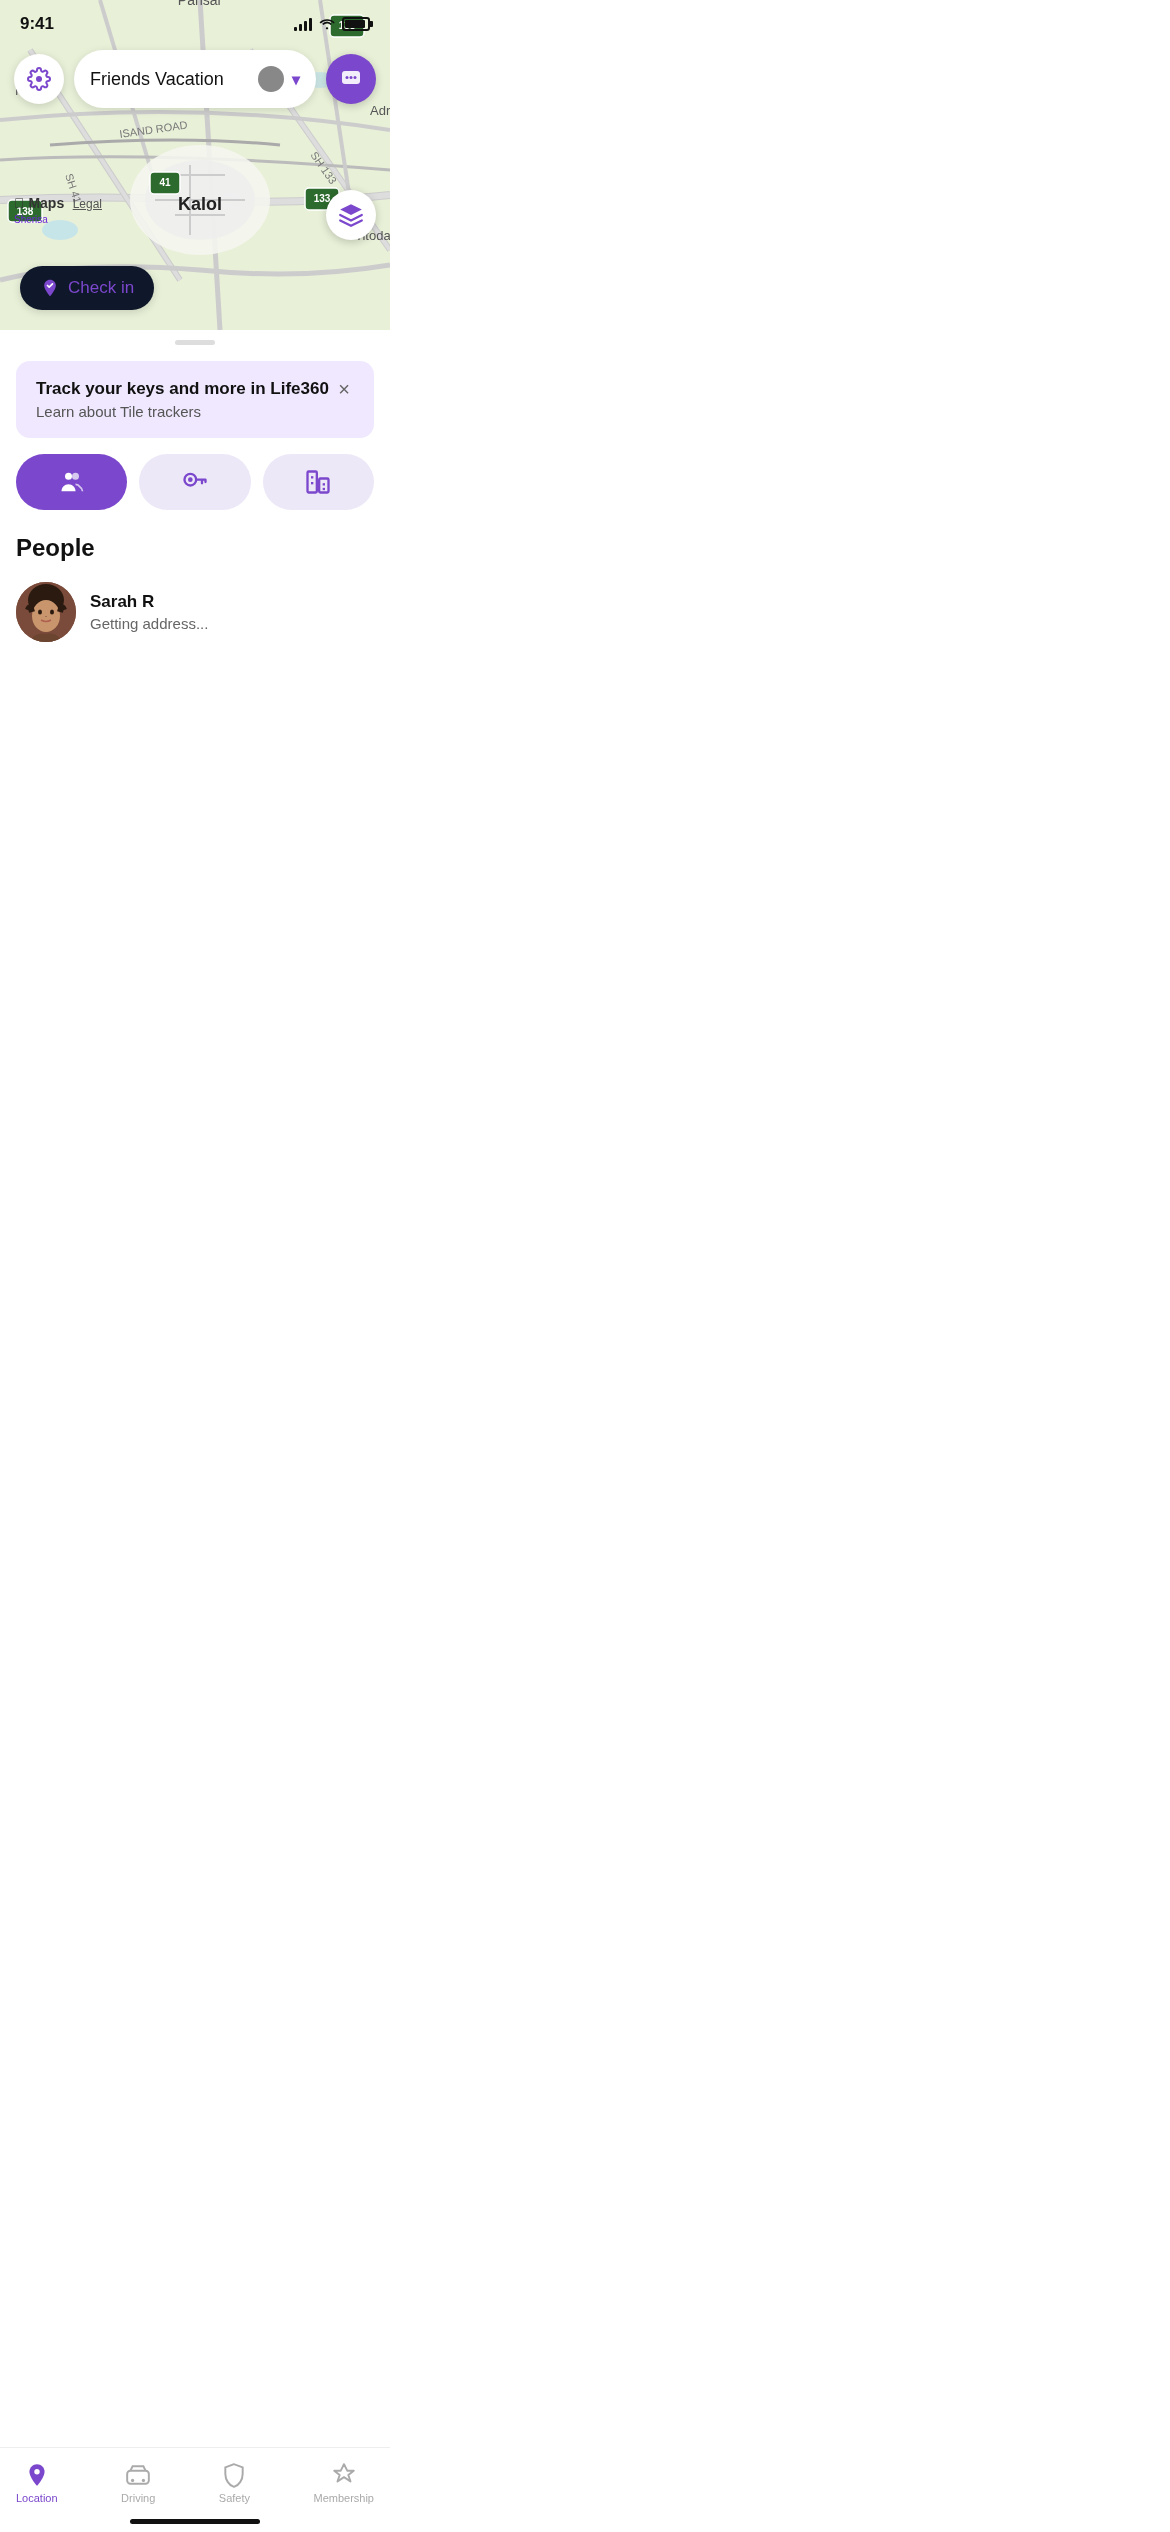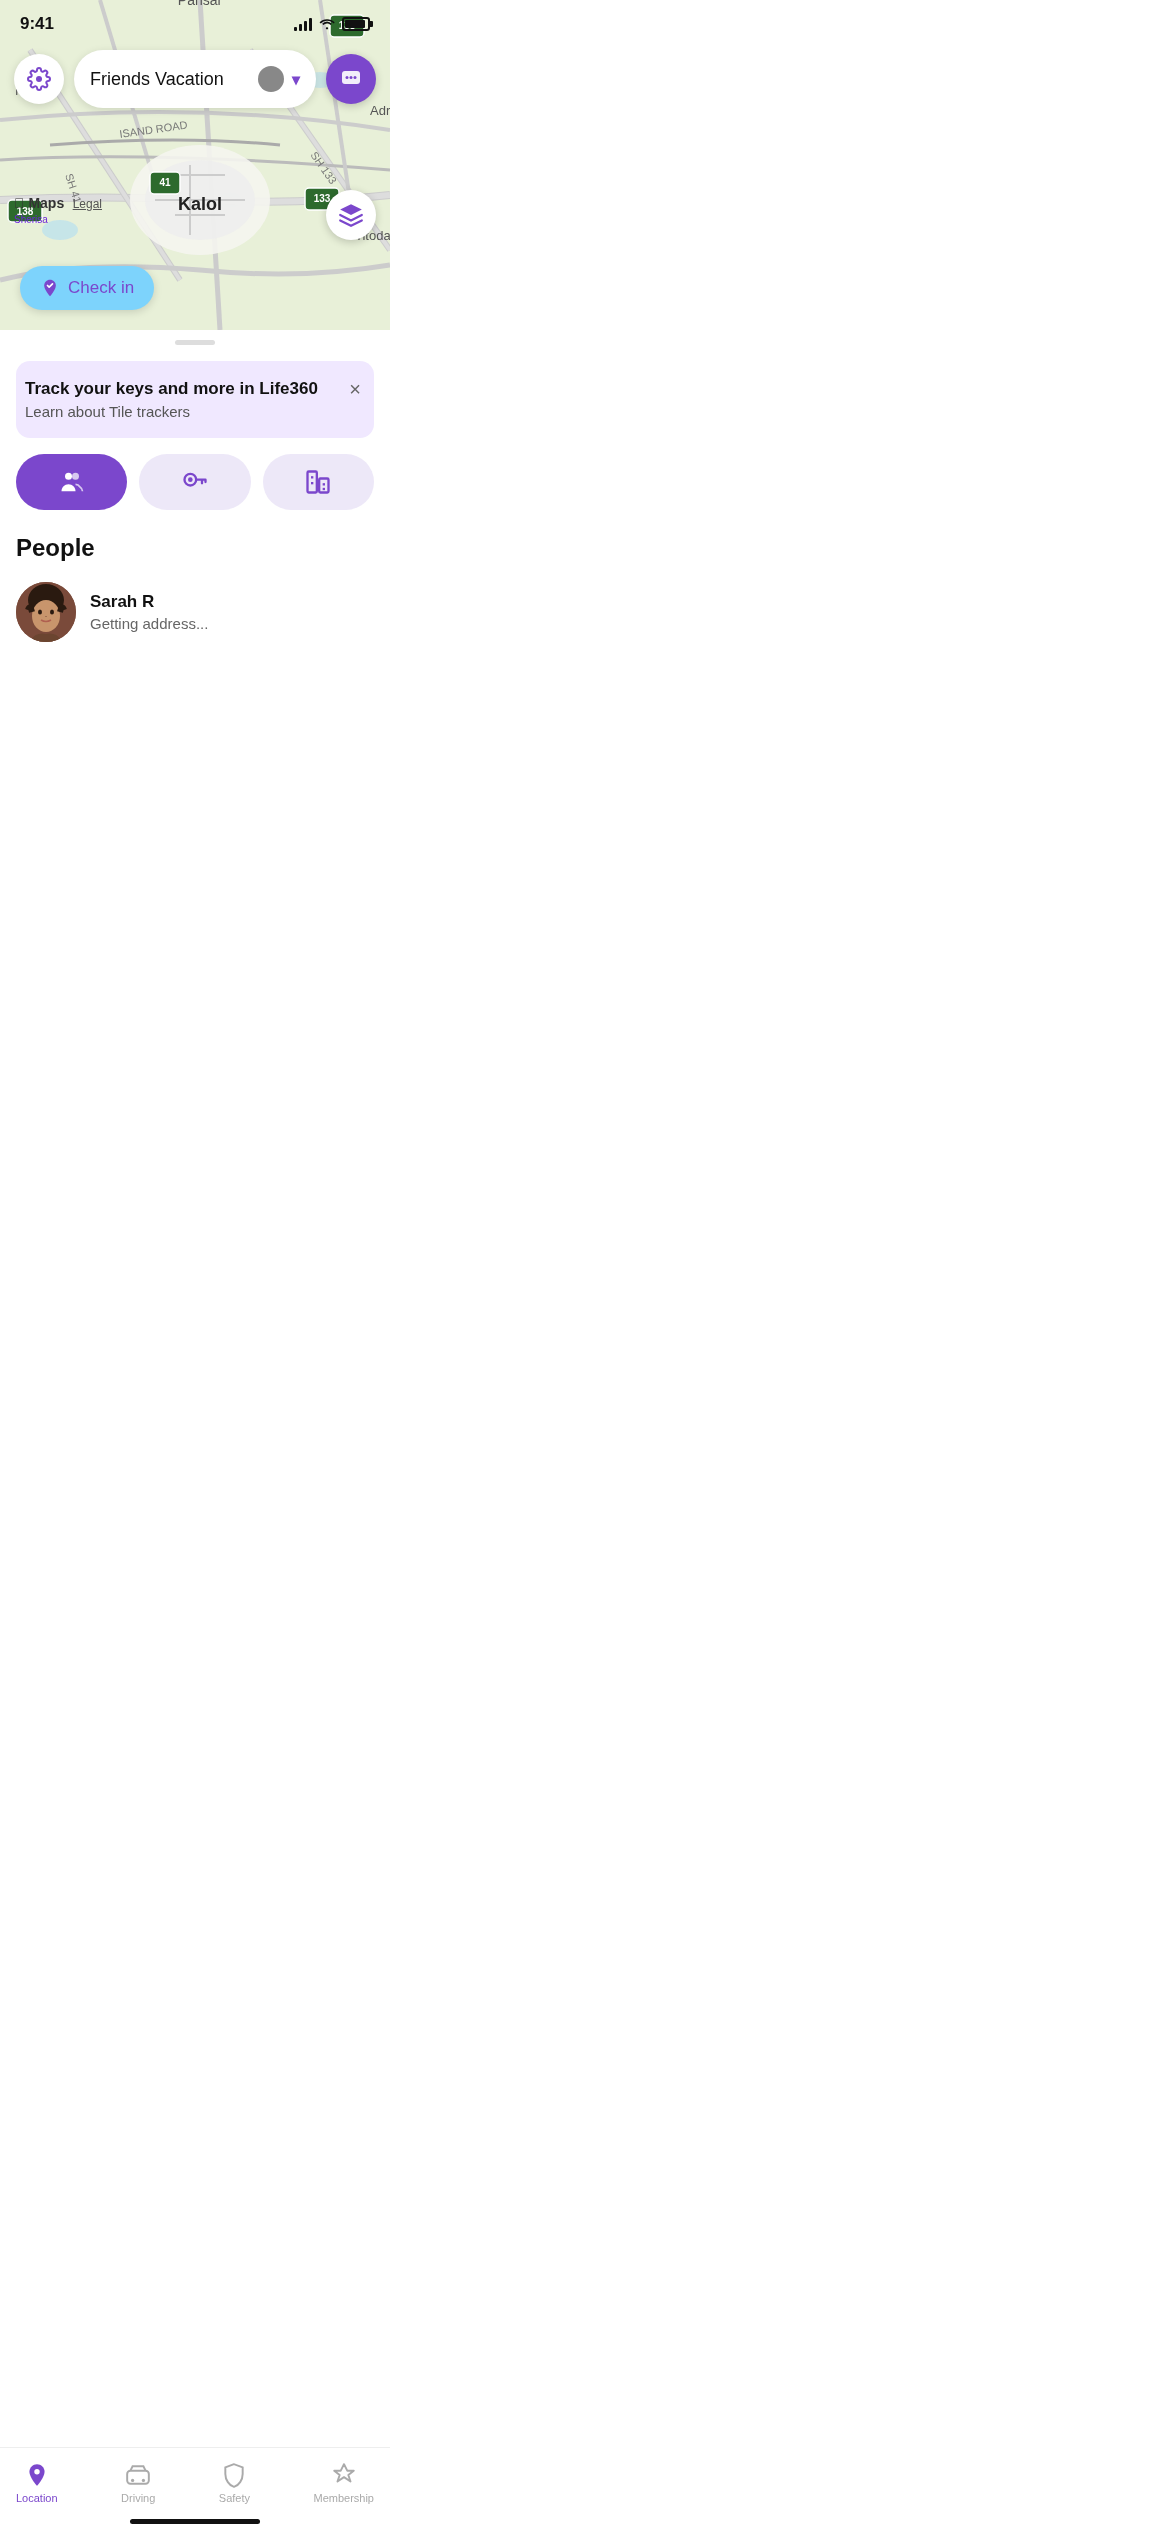--- a/index.html
+++ b/index.html
@@ -178,21 +178,21 @@
       cursor: pointer;
       z-index: 10;
       border: none;
     }
 
     
     .checkin-btn {
       position: absolute;
       bottom: 20px;
       left: 20px;
-      background: #7dd3fc;
+      background: #0f172a;
       border-radius: 30px;
       padding: 12px 20px;
       display: flex;
       align-items: center;
       gap: 8px;
       box-shadow: 0 2px 8px rgba(0,0,0,0.15);
       cursor: pointer;
       border: none;
       z-index: 10;
     }
@@ -217,21 +217,21 @@
       background: #ddd;
       border-radius: 3px;
       margin: 10px auto 16px;
     }
 
     
     .tile-banner {
       margin: 0 16px 16px;
       background: #f0e8ff;
       border-radius: 14px;
-      padding: 18px 9px;
+      padding: 18px 20px;
       display: flex;
       align-items: flex-start;
       justify-content: space-between;
     }
     .tile-text {
       flex: 1;
     }
     .tile-title {
       font-size: 17px;
       font-weight: 700;

